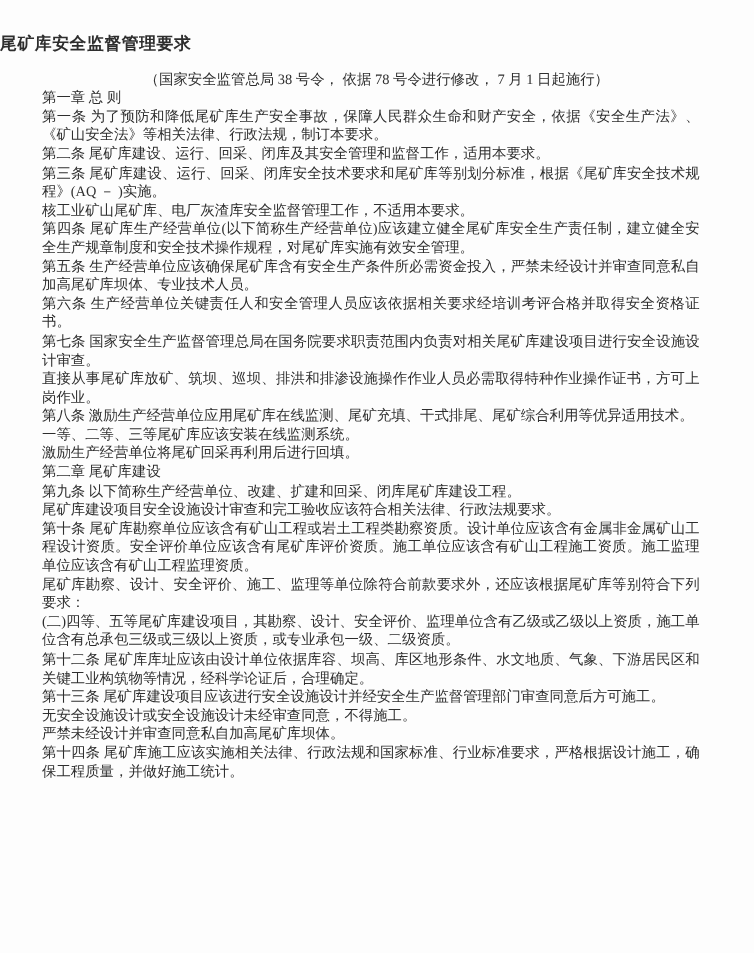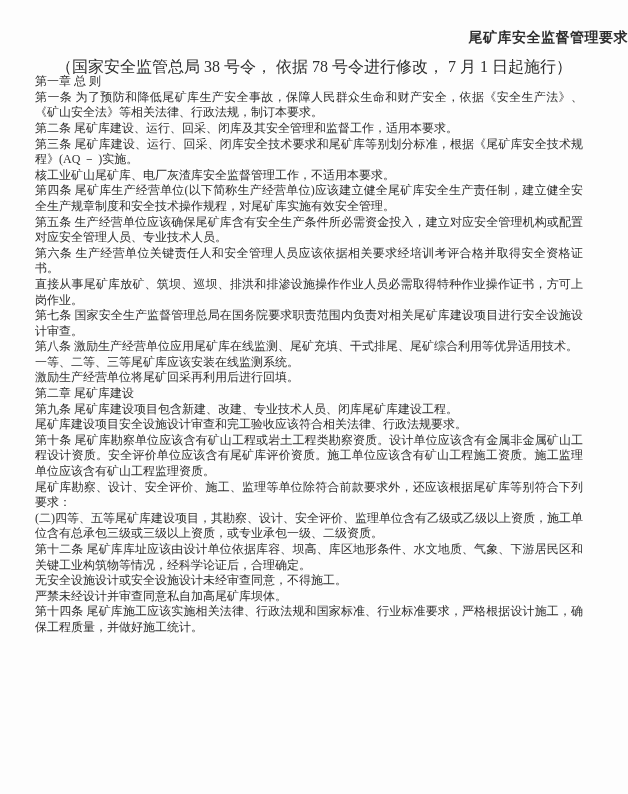--- a/index.html
+++ b/index.html
@@ -16,30 +16,30 @@
   }
   .page {
     width: 628px;
     height: 794px;
     box-sizing: border-box;
     background: #fdfdfd;
   }
   .doc-title {
     margin: 0;
     padding-top: 30px;
-    text-align: right;
+    text-align: left;
     font-size: 14px;
     font-weight: bold;
     line-height: 15.6px;
     letter-spacing: 0.5px;
   }
   .doc-subtitle {
     margin: 13px 0 0 0;
     text-align: center;
-    font-size: 16px;
+    font-size: 12px;
     line-height: 15.6px;
   }
   .doc-body {
     margin: 0;
     padding: 0 45px 0 35px;
     font-size: 12px;
     line-height: 15.6px;
     text-align: justify;
     text-justify: inter-ideograph;
   }
@@ -54,31 +54,32 @@
 <div class="page">
   <h1 class="doc-title">尾矿库安全监督管理要求</h1>
   <div class="doc-subtitle">（国家安全监管总局 38 号令， 依据 78 号令进行修改， 7 月 1 日起施行）</div>
   <div class="doc-body">
     <p>第一章 总 则</p>
     <p>第一条 为了预防和降低尾矿库生产安全事故，保障人民群众生命和财产安全，依据《安全生产法》、《矿山安全法》等相关法律、行政法规，制订本要求。</p>
     <p>第二条 尾矿库建设、运行、回采、闭库及其安全管理和监督工作，适用本要求。</p>
     <p>第三条 尾矿库建设、运行、回采、闭库安全技术要求和尾矿库等别划分标准，根据《尾矿库安全技术规程》(AQ － )实施。</p>
     <p>核工业矿山尾矿库、电厂灰渣库安全监督管理工作，不适用本要求。</p>
     <p>第四条 尾矿库生产经营单位(以下简称生产经营单位)应该建立健全尾矿库安全生产责任制，建立健全安全生产规章制度和安全技术操作规程，对尾矿库实施有效安全管理。</p>
-    <p>第五条 生产经营单位应该确保尾矿库含有安全生产条件所必需资金投入，建立对应安全管理机构或配置对应安全管理人员、专业技术人员。</p>
+    <p>第五条 生产经营单位应该确保尾矿库含有安全生产条件所必需资金投入，严禁未经设计并审查同意私自加高尾矿库坝体、专业技术人员。</p>
     <p>第六条 生产经营单位关键责任人和安全管理人员应该依据相关要求经培训考评合格并取得安全资格证书。</p>
+    <p>第七条 国家安全生产监督管理总局在国务院要求职责范围内负责对相关尾矿库建设项目进行安全设施设计审查。</p>
     <p>直接从事尾矿库放矿、筑坝、巡坝、排洪和排渗设施操作作业人员必需取得特种作业操作证书，方可上岗作业。</p>
-    <p>第七条 国家安全生产监督管理总局在国务院要求职责范围内负责对相关尾矿库建设项目进行安全设施设计审查。</p>
     <p>第八条 激励生产经营单位应用尾矿库在线监测、尾矿充填、干式排尾、尾矿综合利用等优异适用技术。</p>
     <p>一等、二等、三等尾矿库应该安装在线监测系统。</p>
     <p>激励生产经营单位将尾矿回采再利用后进行回填。</p>
     <p>第二章 尾矿库建设</p>
-    <p>第九条 尾矿库建设项目包含新建、改建、专业技术人员、闭库尾矿库建设工程。</p>
+    <p>第九条 以下简称生产经营单位、改建、扩建和回采、闭库尾矿库建设工程。</p>
     <p>尾矿库建设项目安全设施设计审查和完工验收应该符合相关法律、行政法规要求。</p>
     <p>第十条 尾矿库勘察单位应该含有矿山工程或岩土工程类勘察资质。设计单位应该含有金属非金属矿山工程设计资质。安全评价单位应该含有尾矿库评价资质。施工单位应该含有矿山工程施工资质。施工监理单位应该含有矿山工程监理资质。</p>
     <p>尾矿库勘察、设计、安全评价、施工、监理等单位除符合前款要求外，还应该根据尾矿库等别符合下列要求：</p>
     <p>(二)四等、五等尾矿库建设项目，其勘察、设计、安全评价、监理单位含有乙级或乙级以上资质，施工单位含有总承包三级或三级以上资质，或专业承包一级、二级资质。</p>
     <p>第十二条 尾矿库库址应该由设计单位依据库容、坝高、库区地形条件、水文地质、气象、下游居民区和关键工业构筑物等情况，经科学论证后，合理确定。</p>
+    <p>第十三条 尾矿库建设项目应该进行安全设施设计并经安全生产监督管理部门审查同意后方可施工。</p>
     <p>无安全设施设计或安全设施设计未经审查同意，不得施工。</p>
     <p>严禁未经设计并审查同意私自加高尾矿库坝体。</p>
     <p>第十四条 尾矿库施工应该实施相关法律、行政法规和国家标准、行业标准要求，严格根据设计施工，确保工程质量，并做好施工统计。</p>
   </div>
 </div>
 
 </body></html>

